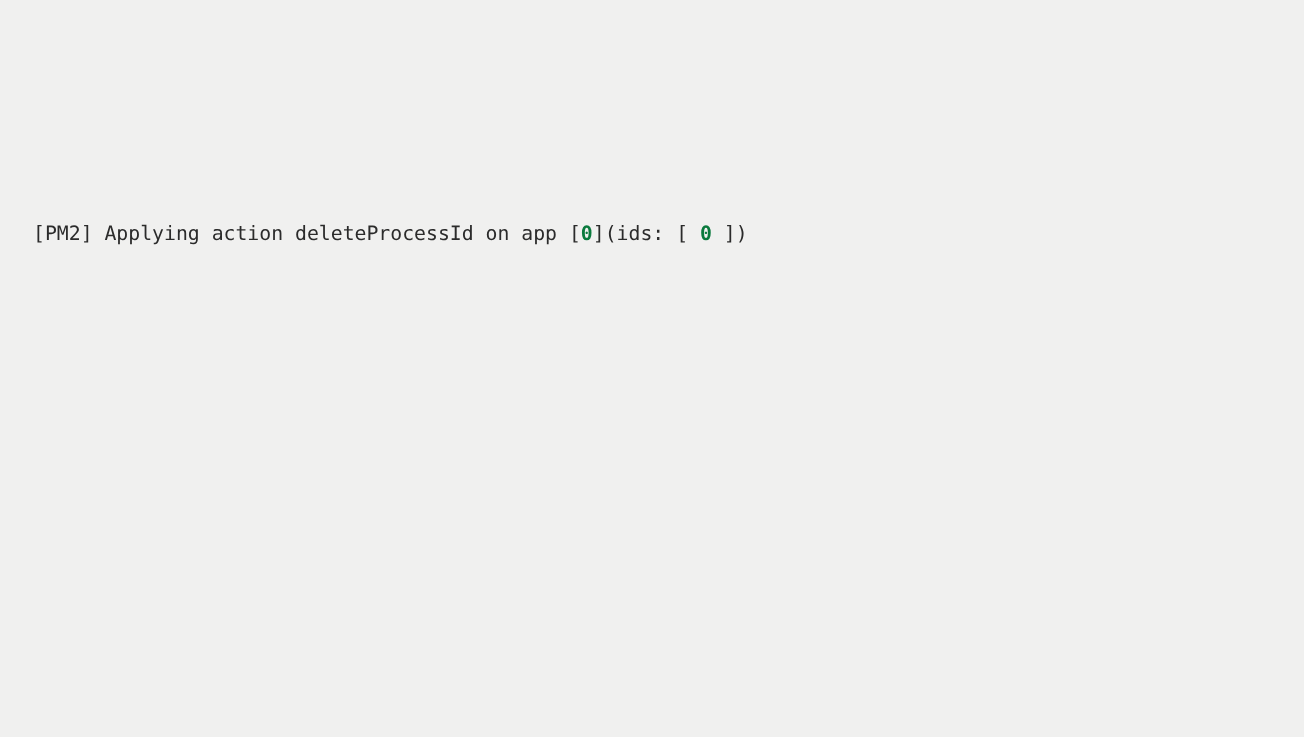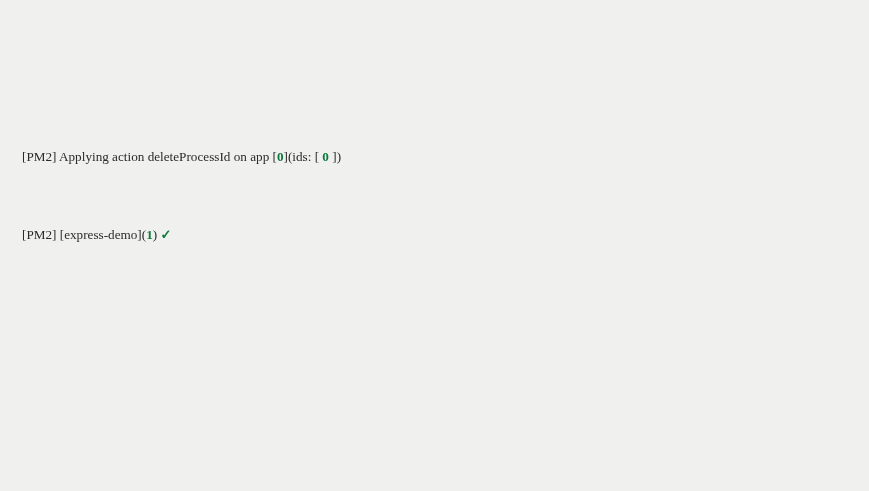--- a/index.html
+++ b/index.html
@@ -21,36 +21,34 @@
 
   #terminal {
     padding: 14px 0 0 22px;
     white-space: pre;
     letter-spacing: 0px;
   }
 
   .line {
     white-space: pre;
     height: 26px;
-    font-family: Liberation Serif, serif;
   }
 
   
   .c-default { color: #2b2b2b; }
   .c-green   { color: #0a7a3d; font-weight: bold; }
 
   .log-block { margin-bottom: 0; }
 </style>
 <style>.c-green,.c-green-plain{color:#0a7a3d;}.c-default{color:#2b2b2b;}</style></head>
 <body style="background: rgb(240, 240, 239); color: rgb(43, 43, 43);">
 
 <div id="terminal">
 
   <div class="log-block">
     <div class="line"><span class="c-default">[PM2] Applying action deleteProcessId on app [</span><span class="c-green">0</span><span class="c-default">](ids: [ </span><span class="c-green">0</span><span class="c-default"> ])</span></div>
-    <div class="line"><span class="c-default">[PM2] [express-demo](</span><span class="c-green">1</span><span class="c-default">) </span><span class="c-green">✓</span></div>
   </div>
 
   
 
   
 
 </div>
 
 </body></html>

